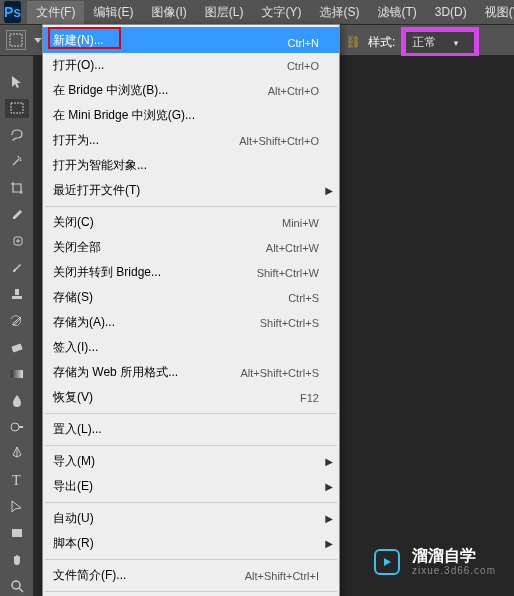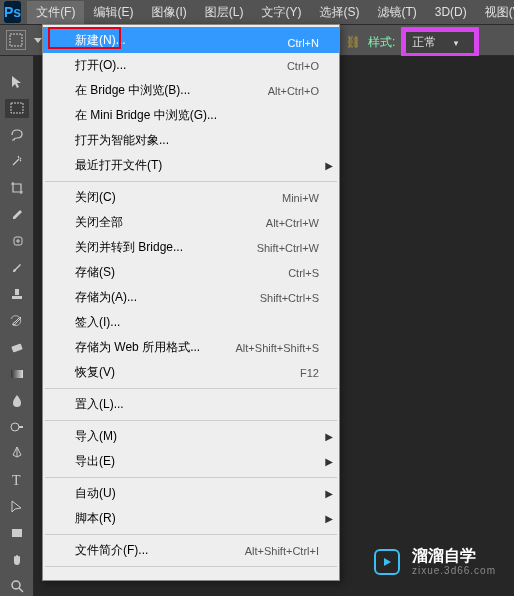--- a/index.html
+++ b/index.html
@@ -110,21 +110,21 @@
       border: 1px solid #888;
       box-shadow: 2px 2px 8px rgba(0,0,0,0.4);
       color: #000;
       padding: 2px 0;
     }
     
     .menu-row {
       display: flex;
       justify-content: space-between;
       align-items: center;
-      padding: 4px 20px 4px 32px;
+      padding: 4px 20px 4px 10px;
       cursor: pointer;
       position: relative;
     }
     
     .menu-row.highlighted {
       background: #3399ff;
       color: #fff;
     }
     
     .red-box {
@@ -159,21 +159,21 @@
       position: absolute;
       right: 0;
       top: 28px;
       width: 170px;
       height: 28px;
       display: flex;
       align-items: center;
       gap: 6px;
     }
     
-    .style-label { color: #86efac; font-size: 12px; }
+    .style-label { color: #ffffff; font-size: 12px; }
     
     .style-select {
       background: #3f3f3f;
       border: 5px solid #d946ef;
       color: #ddd;
       padding: 2px 16px 2px 6px;
       font-size: 12px;
       position: relative;
     }
     
@@ -387,20 +387,24 @@
       <span class="shortcut">Ctrl+O</span>
     </div>
     <div class="menu-row">
       <span class="label">在 Bridge 中浏览(B)...</span>
       <span class="shortcut">Alt+Ctrl+O</span>
     </div>
     <div class="menu-row">
       <span class="label">在 Mini Bridge 中浏览(G)...</span>
     </div>
     <div class="menu-row">
+      <span class="label">打开为...</span>
+      <span class="shortcut">Alt+Shift+Ctrl+O</span>
+    </div>
+    <div class="menu-row">
       <span class="label">打开为智能对象...</span>
     </div>
     <div class="menu-row">
       <span class="label">最近打开文件(T)</span>
       <span class="submenu-arrow">▶</span>
     </div>
     <div class="menu-separator"></div>
     <div class="menu-row">
       <span class="label">关闭(C)</span>
       <span class="shortcut">Mini+W</span>
@@ -419,21 +423,21 @@
     </div>
     <div class="menu-row">
       <span class="label">存储为(A)...</span>
       <span class="shortcut">Shift+Ctrl+S</span>
     </div>
     <div class="menu-row">
       <span class="label">签入(I)...</span>
     </div>
     <div class="menu-row">
       <span class="label">存储为 Web 所用格式...</span>
-      <span class="shortcut">Alt+Shift+Shift+S</span>
+      <span class="shortcut">Alt+Shift+Ctrl+S</span>
     </div>
     <div class="menu-row">
       <span class="label">恢复(V)</span>
       <span class="shortcut">F12</span>
     </div>
     <div class="menu-separator"></div>
     <div class="menu-row">
       <span class="label">置入(L)...</span>
     </div>
     <div class="menu-separator"></div>

